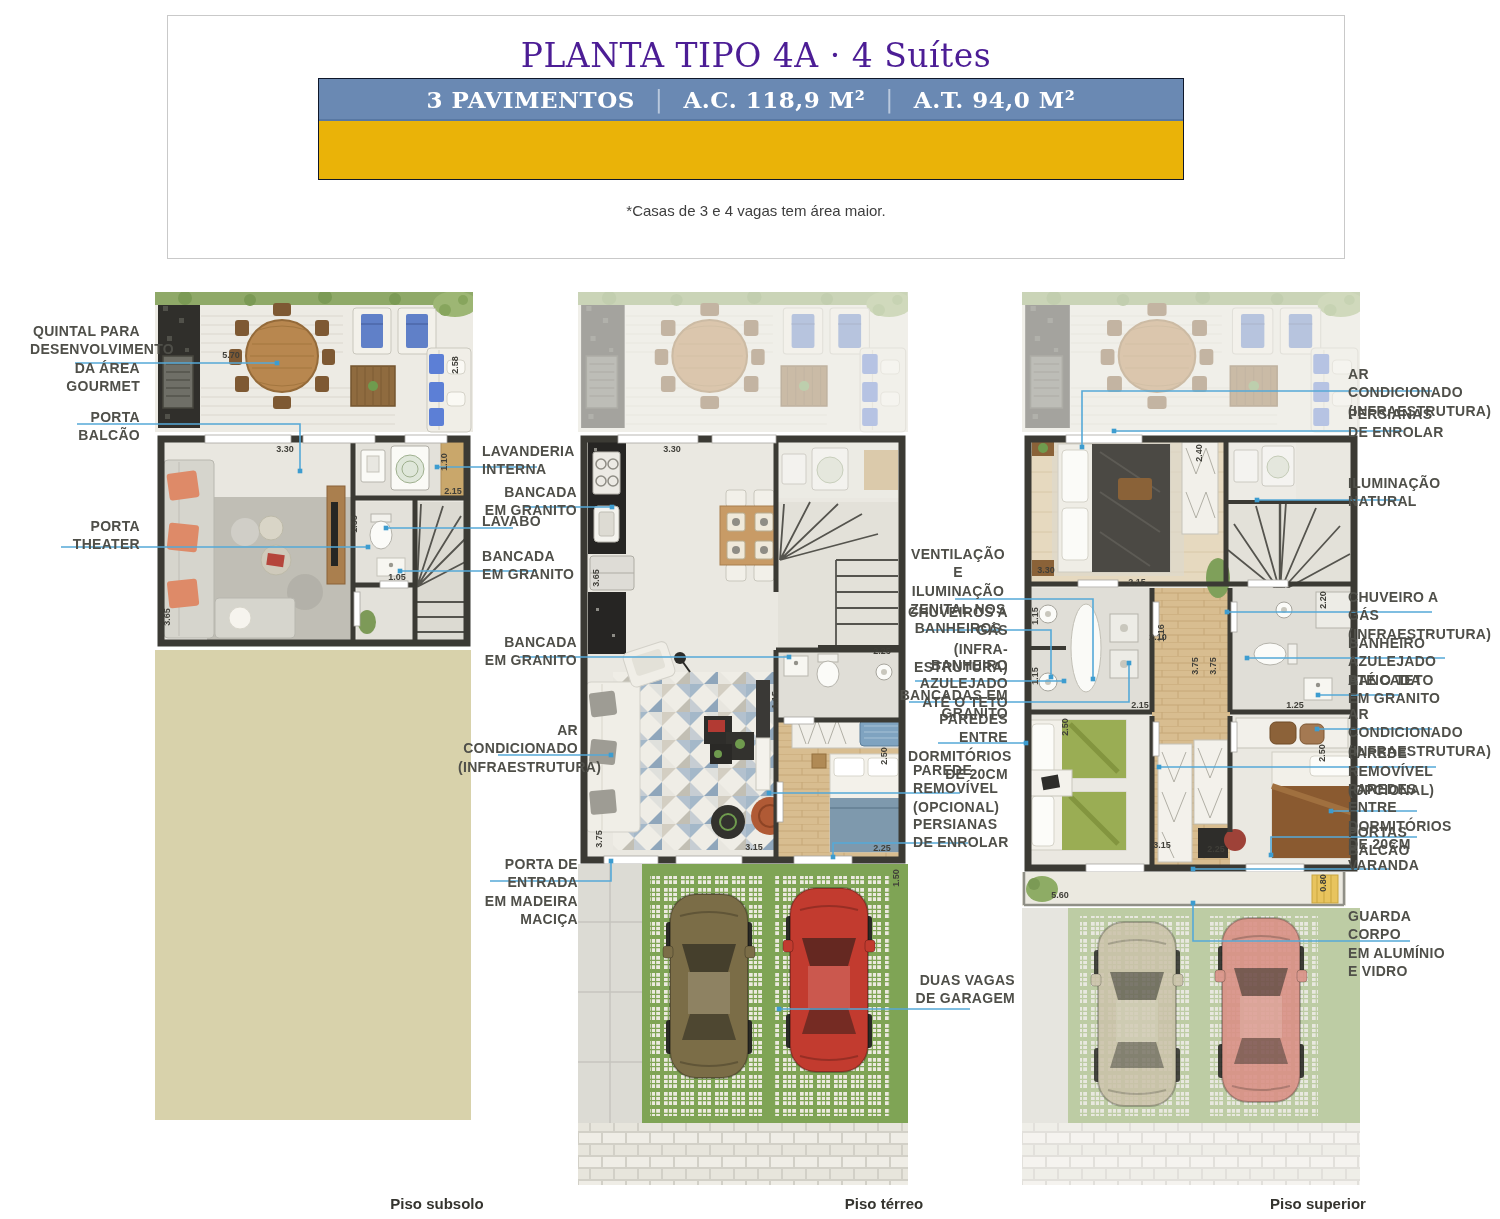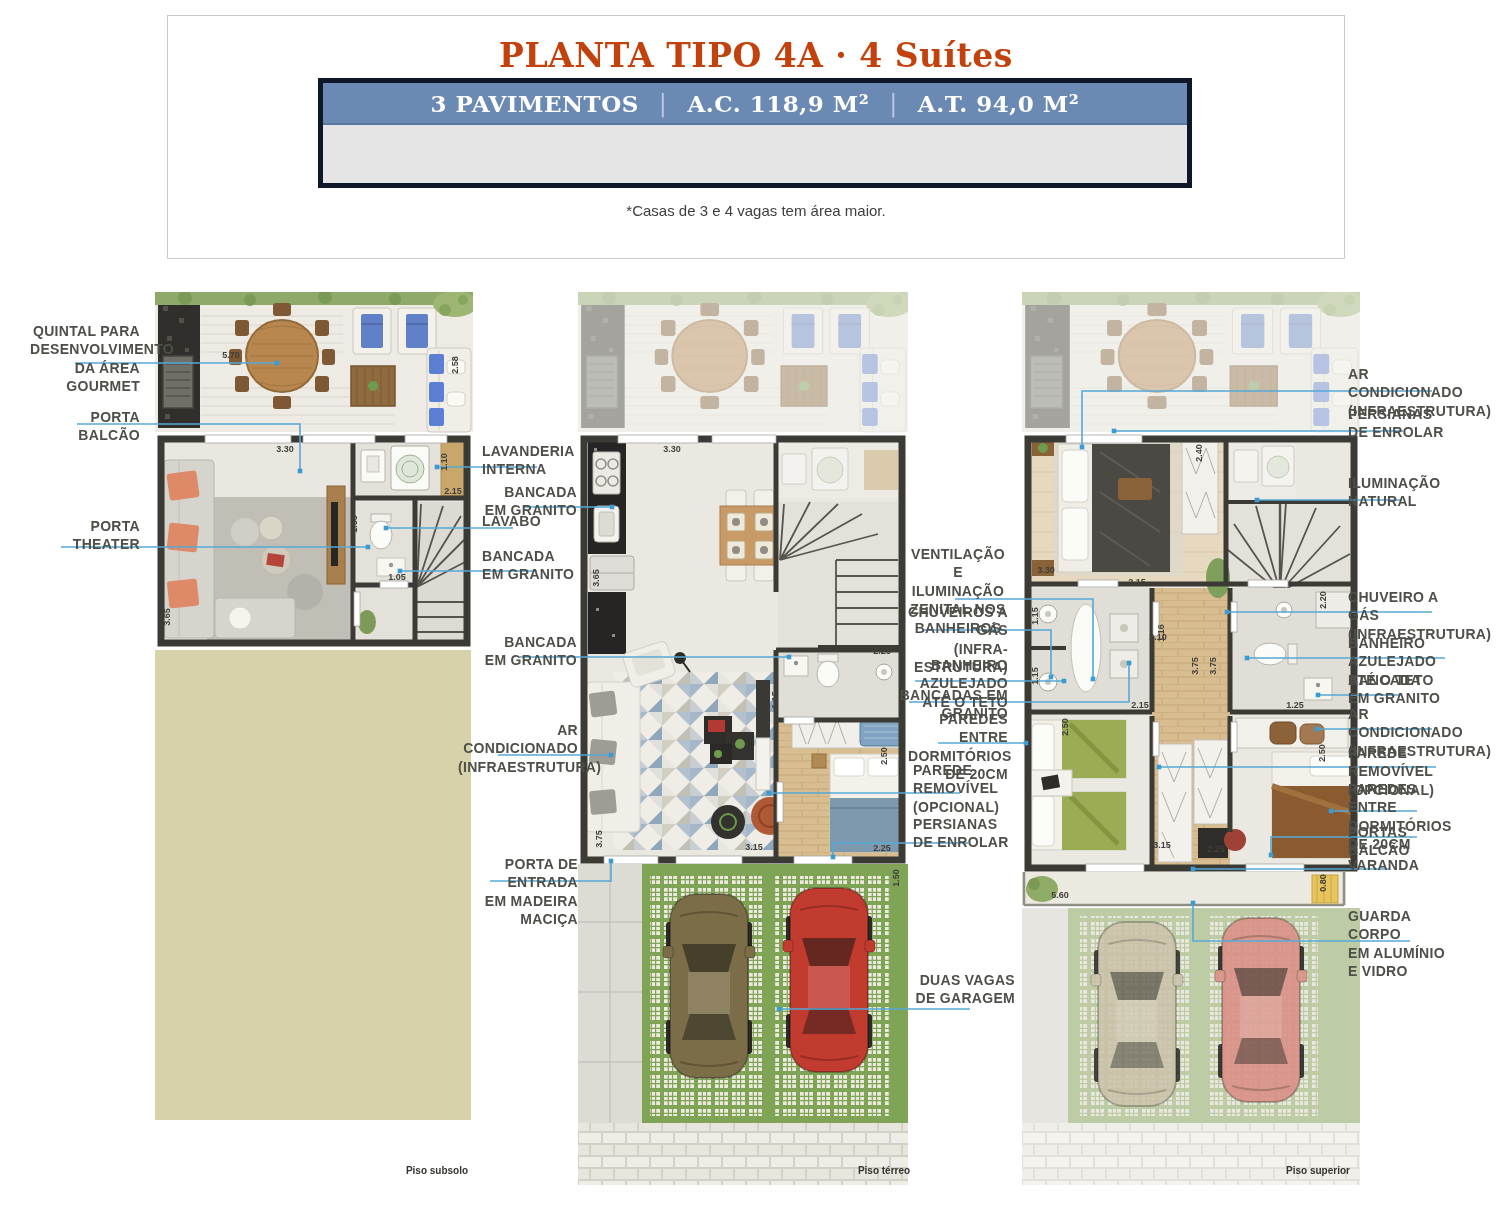--- a/index.html
+++ b/index.html
@@ -2,24 +2,24 @@
 <html><head>
 <meta charset="utf-8">
 <style>
   html,body{margin:0;padding:0;background:#fff;}
   .page{position:relative;width:1500px;height:1219px;background:#fff;overflow:hidden;
         font-family:"Liberation Sans",sans-serif;}
   
   .header-card{position:absolute;left:167px;top:15px;width:1176px;height:242px;
                background:#fff;border:1px solid #c9c9c9;}
   .title{position:absolute;left:0;top:20px;width:100%;text-align:center;
-         font-family:"DejaVu Serif","Liberation Serif",serif;font-weight:bold;
-         font-size:33px;color:#c2410c;letter-spacing:.5px;}
+         font-family:"DejaVu Serif","Liberation Serif",serif;font-weight:normal;
+         font-size:33px;color:#4c1d95;letter-spacing:.5px;}
   .info-box{position:absolute;left:150px;top:62px;width:864px;height:100px;
-            background:#e5e5e5;border:5px solid #0f172a;}
+            background:#eab308;border:1px solid #0f172a;}
   .banner{height:40px;background:#6a89b3;border-bottom:2px solid #5878a3;
           display:flex;align-items:center;justify-content:center;gap:20px;
           font-family:"DejaVu Serif","Liberation Serif",serif;font-weight:bold;
           font-size:23px;color:#ffffff;letter-spacing:.5px;}
   .banner .sep{color:#b9c8dd;font-weight:normal;font-size:24px;}
   .desc{padding-top:7px;text-align:center;font-size:19px;color:#3c3c3c;line-height:1.5;}
   .note{position:absolute;left:0;top:186px;width:100%;text-align:center;
         font-size:15px;color:#3e3e3e;}
   
   .plan{position:absolute;}
@@ -27,22 +27,22 @@
   
   .annotation-layer{position:absolute;left:0;top:0;width:1500px;height:1219px;pointer-events:none;}
   .plan-label{position:absolute;font-size:14px;font-weight:bold;color:#4f4f49;
               letter-spacing:.3px;line-height:1.32;white-space:pre-line;}
   .dim{position:absolute;font-size:9px;font-weight:bold;color:#403f39;
        transform:translate(-50%,-50%);white-space:nowrap;}
   .dim.v{transform:translate(-50%,-50%) rotate(-90deg);}
   .leader{fill:none;stroke:#55a9d7;stroke-width:1.6px;}
   .leader-dot{fill:#3d9ccf;}
   .overlay-svg{position:absolute;left:0;top:0;pointer-events:none;}
-  .floor-caption{position:absolute;top:1165px;transform:translateX(-50%);
-                 font-size:10px;font-weight:bold;color:#35342f;}
+  .floor-caption{position:absolute;top:1195px;transform:translateX(-50%);
+                 font-size:15px;font-weight:bold;color:#35342f;}
 </style>
 </head>
 <body>
 
 <div class="page">
 
   <div class="header-card">
     <div class="title">PLANTA TIPO 4A · 4 Suítes</div>
     <div class="info-box">
       <div class="banner">

